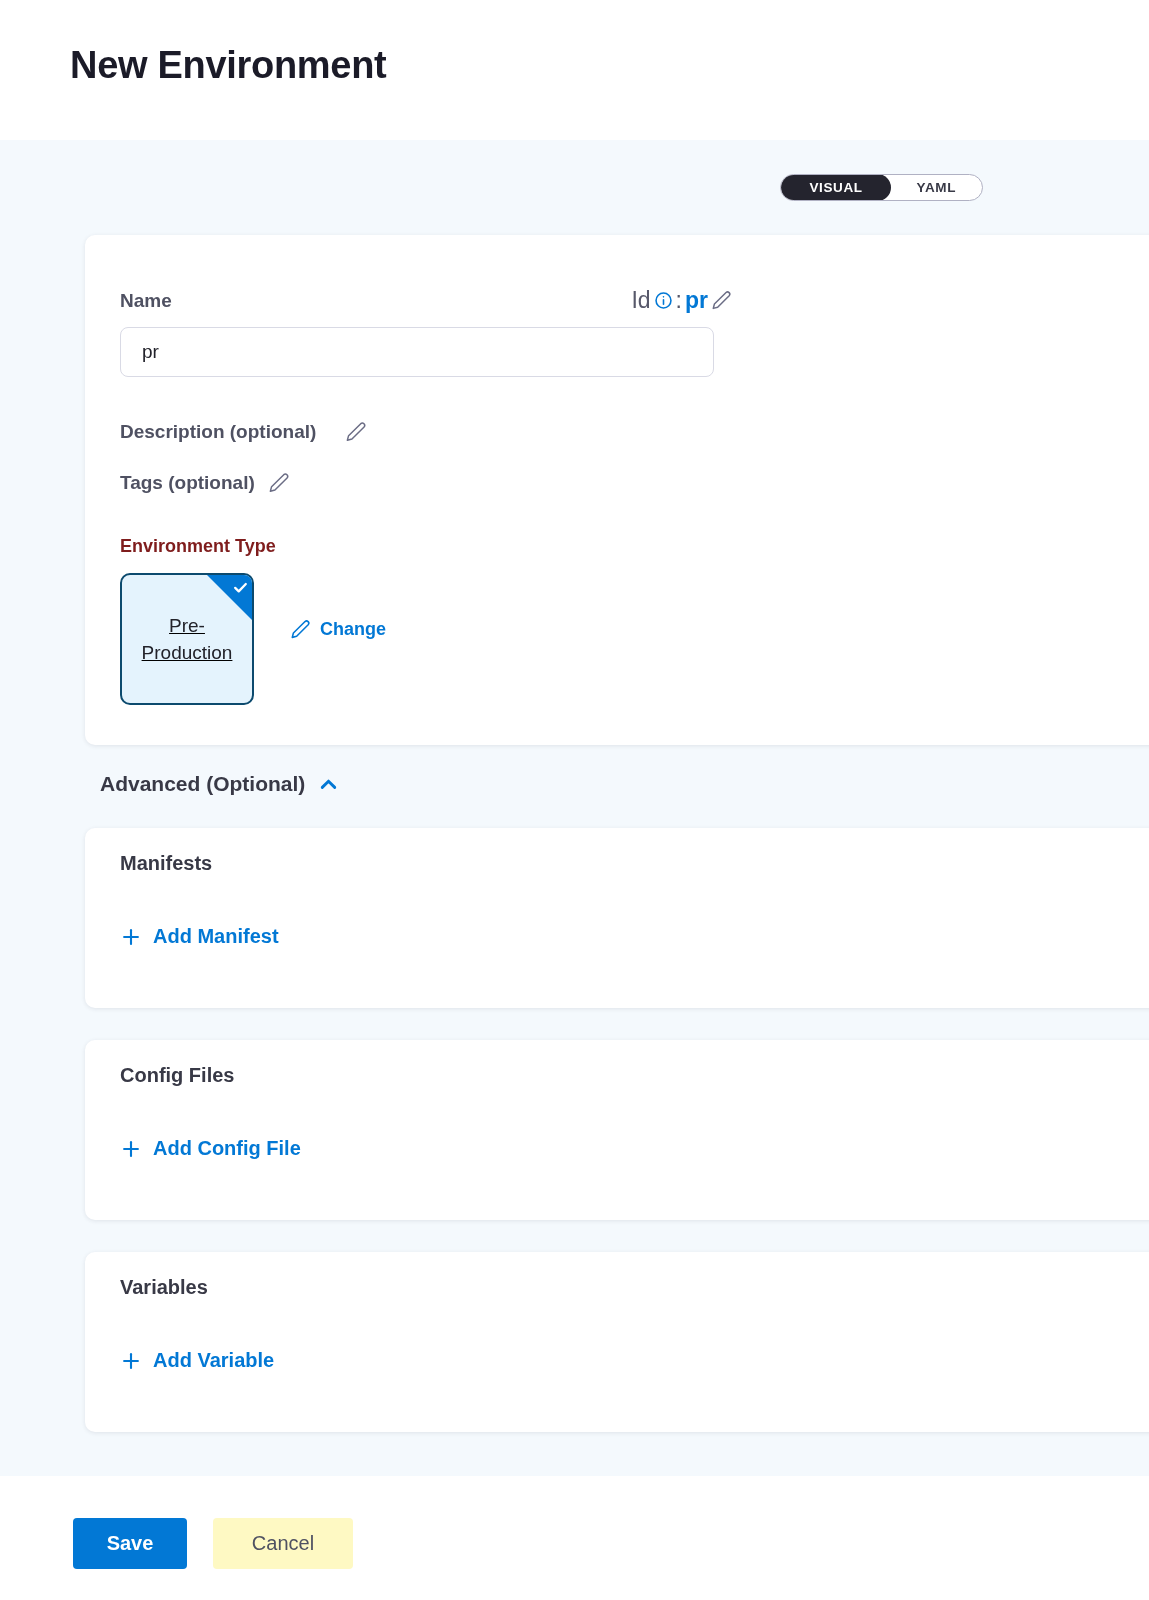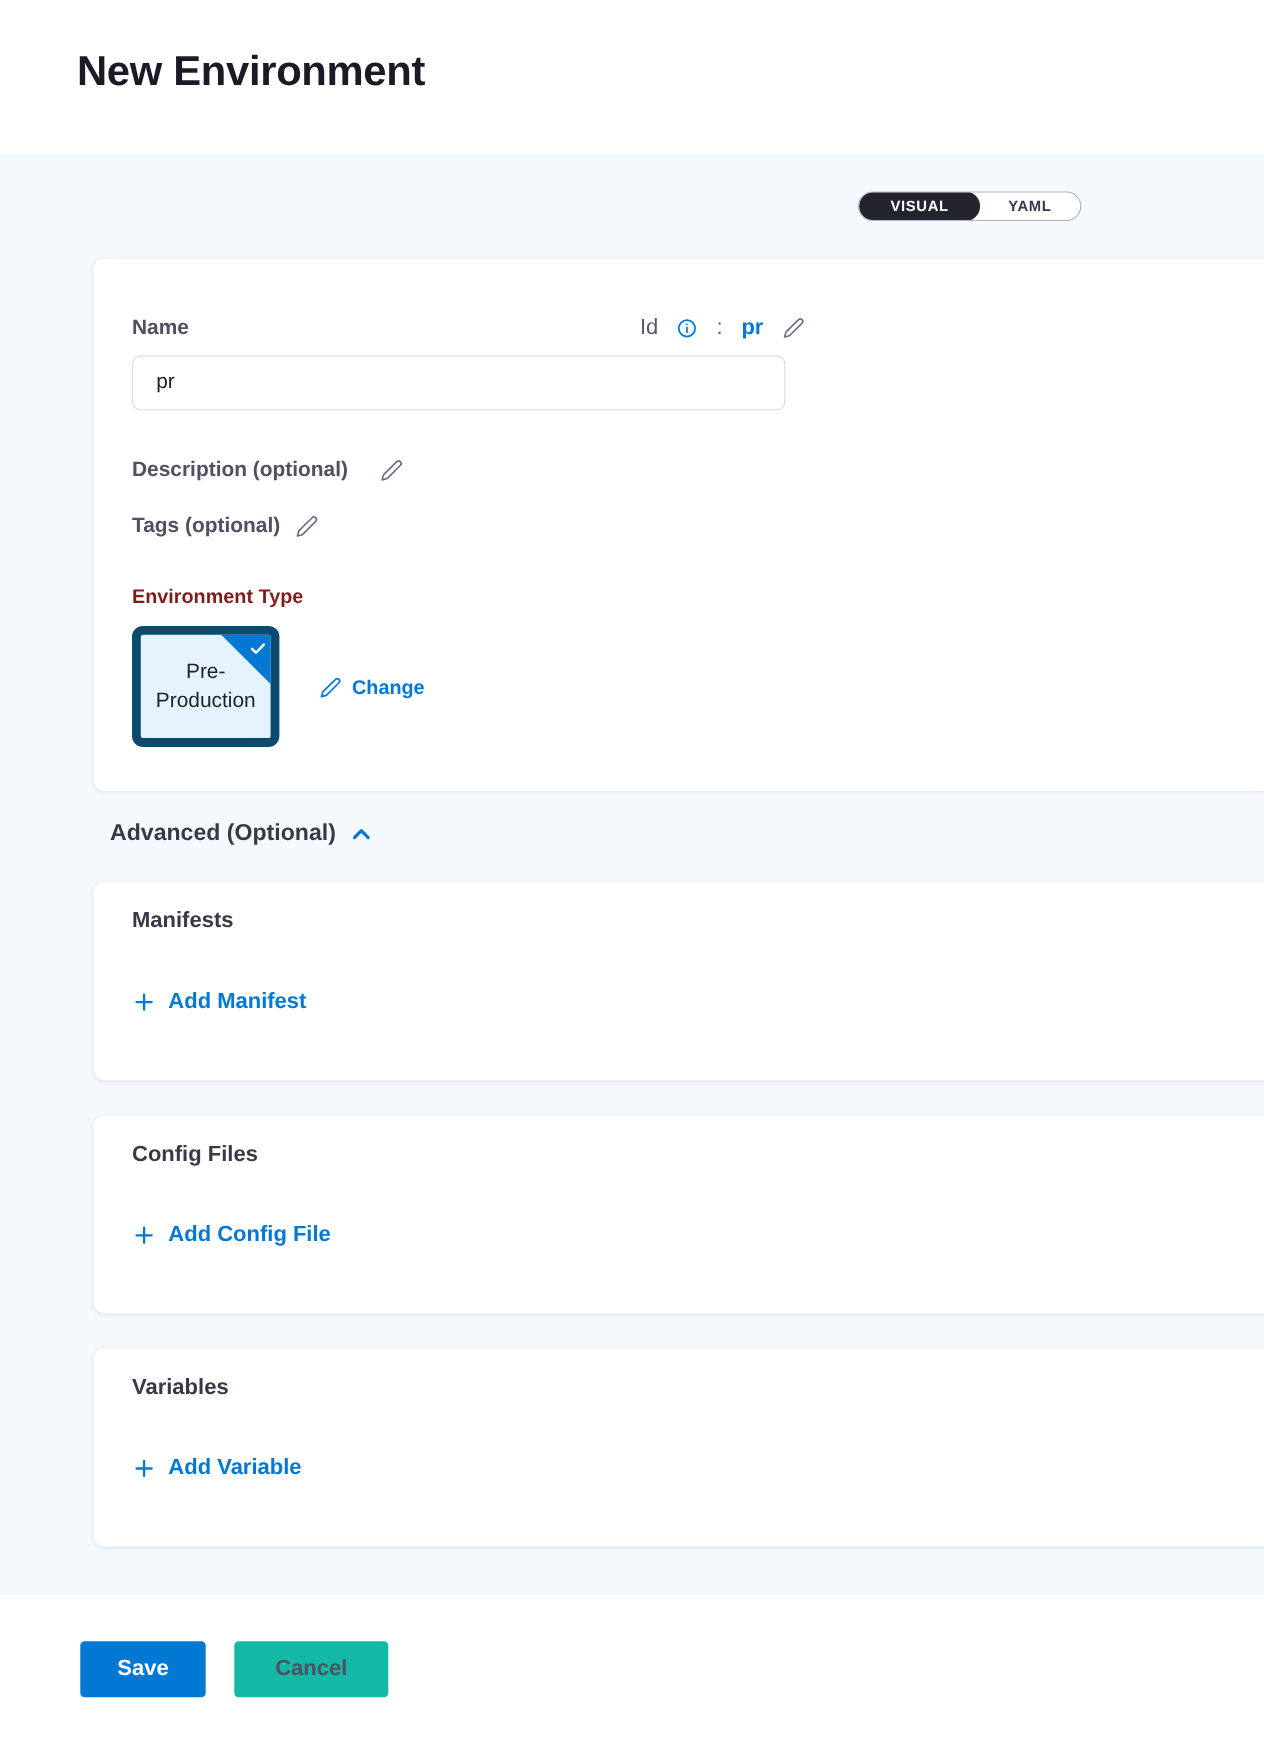--- a/index.html
+++ b/index.html
@@ -22,39 +22,39 @@
   .mode-option.selected { background:#24242e; color:#fff; padding:0 28px; }
 
   
   .card { background:#fff; border-radius:10px; margin:0 -12px 0 85px;
           box-shadow:0 1px 4px rgba(40,41,61,.10); position:relative; }
 
   .details-card { margin-top:34px; padding:52px 35px 40px 35px; }
 
   .name-row { width:612px; display:flex; justify-content:space-between; align-items:center; }
   .field-label { font-size:19px; font-weight:600; color:#4f5162; }
-  .id-row { display:flex; align-items:center; gap:17px; font-size:20px; color:#57586a; }
+  .id-row { display:flex; align-items:center; gap:3px; font-size:23px; color:#57586a; }
   .id-row .id-value { color:#0278d5; font-weight:600; }
   .icon { display:inline-flex; align-items:center; justify-content:center; }
   .icon.gray { color:#6b6d85; }
   .icon.blue { color:#0278d5; }
 
   .name-input { display:block; width:594px; height:50px; margin-top:13px; padding:0 21px;
                 border:1px solid #d9dae5; border-radius:8px; font-family:inherit;
                 font-size:19px; color:#22222a; background:#fff; outline:none; }
 
   .inline-label-row { display:flex; align-items:center; gap:13px; }
   .row-description { margin-top:44px;gap:29px; }
   .row-tags { margin-top:29px; }
   .env-type-label { margin-top:42px; font-size:18px; font-weight:600; color:#7f1d1d; }
 
   .env-row { display:flex; align-items:flex-start; margin-top:16px; }
-  .env-tile { position:relative; width:134px; height:110px; background:#e4f3fd;
-              border:8px solid #0c4a6e; border-radius:10px; display:flex; align-items:center;
-              justify-content:center; text-align:center; cursor:pointer; overflow:hidden; }
+  .env-tile { position:relative; width:134px; height:132px; background:#e4f3fd;
+              border:2px solid #0c4a6e; border-radius:10px; display:flex; align-items:center;
+              justify-content:center; text-align:center; cursor:pointer; overflow:hidden;text-decoration:underline; }
   .tile-corner { position:absolute; top:-1px; right:-1px; width:47px; height:47px;
                  background:#0278d5; clip-path:polygon(0 0,100% 0,100% 100%); }
   .tile-corner svg { position:absolute; top:5px; right:4px; }
   .env-tile-label { font-size:19px; line-height:27px; color:#22222a; padding:0 14px; }
   .change-link { display:flex; align-items:center; gap:9px; margin:46px 0 0 36px;
                  color:#0278d5; font-size:18px; font-weight:600; text-decoration:none; cursor:pointer; }
 
   .advanced-row { display:flex; align-items:center; gap:12px; margin:27px 0 0 100px;
                   background:none; border:none; cursor:pointer; font-family:inherit; }
   .advanced-label { font-size:21px; font-weight:700; color:#383946; }
@@ -62,21 +62,21 @@
   .section-card { margin-top:32px; padding:24px 35px 34px 35px; height:180px; }
   .section-title { font-size:20px; font-weight:700; color:#383946; }
   .add-link { display:flex; align-items:center; gap:11px; margin-top:50px; color:#0278d5;
               font-size:20px; font-weight:600; text-decoration:none; cursor:pointer; width:max-content; }
 
   
   .footer { background:#fff; padding:42px 0 0 73px; display:flex; gap:26px; }
   .btn { font-family:inherit; font-size:20px; font-weight:700; border:none; border-radius:4px;
          height:51px; cursor:pointer; }
   .btn-save { width:114px; background:#0278d5; color:#ffffff; }
-  .btn-cancel { width:140px; background:#14b8a6; color:#4f5162; font-weight:700; }
+  .btn-cancel { width:140px; background:#fef9c3; color:#4f5162; font-weight:400; }
 </style>
 </head>
 <body>
 
 <div class="top-bar">
   <h1 class="page-title">New Environment</h1>
 </div>
 
 <div class="content">
 

